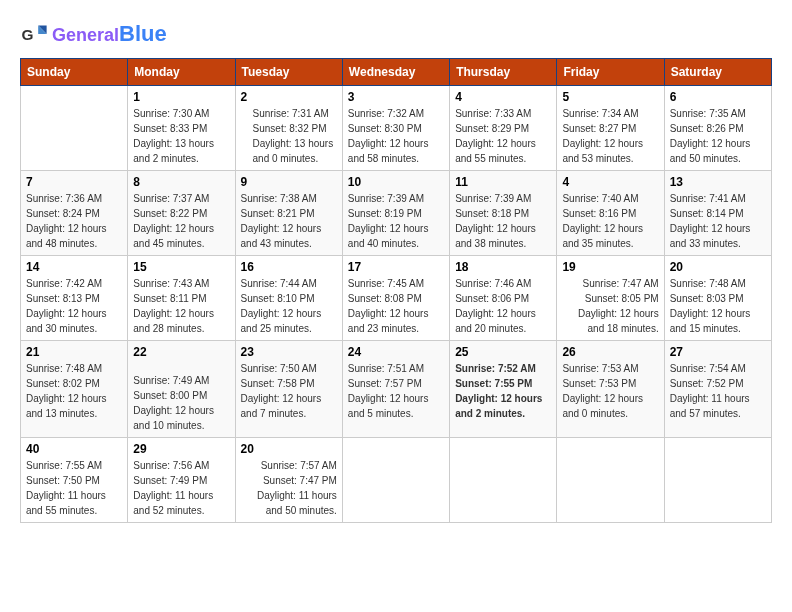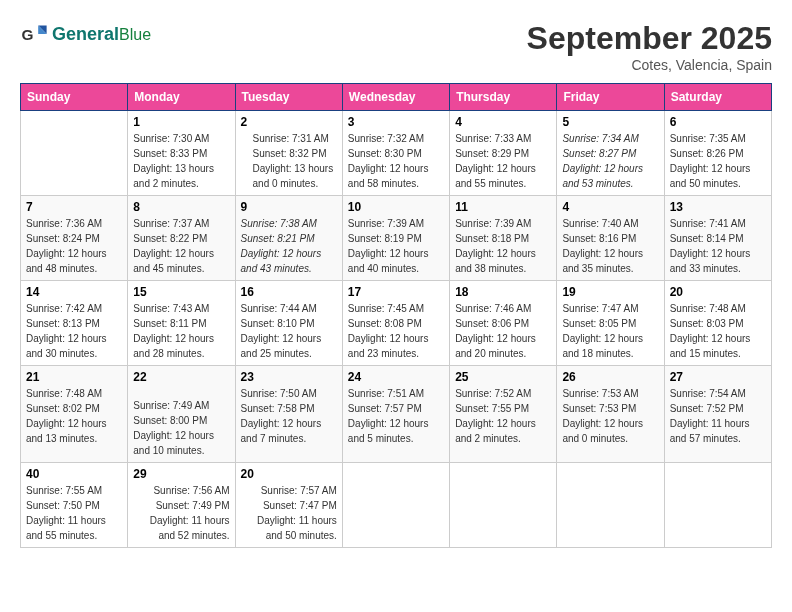--- a/index.html
+++ b/index.html
@@ -36,21 +36,21 @@
     .location {
       font-size: 14px;
       color: #555;
     }
     table {
       width: 100%;
       border-collapse: collapse;
       font-size: 10.5px;
     }
     thead tr th {
-      background-color: #ec4899;
+      background-color: #c2410c;
       color: #fff;
       text-align: left;
       padding: 6px 6px;
       font-size: 12px;
       border: 1px solid #1a4080;
       margin-left: 8px;
     }
     tbody tr td {
       border: 1px solid #ccc;
       vertical-align: top;
@@ -83,26 +83,22 @@
 <body>
 
 <div class="header">
   <div class="logo">
     <svg class="logo-icon" viewBox="0 0 40 40" xmlns="http://www.w3.org/2000/svg">
       <text x="2" y="28" font-size="22" font-weight="bold" fill="#333">G</text>
       <polygon points="26,8 38,8 38,20" fill="#2255a0"></polygon>
       <polygon points="26,8 38,20 26,20" fill="#4488cc"></polygon>
     </svg>
     <div>
-      <span style="font-size:18px;font-weight:bold;color:#0f766e;">General</span><span style="font-size:16px;font-weight:normal;color:#15803d;">Blue</span>
+      <span style="font-size:18px;font-weight:bold;color:#8b5cf6;">General</span><span style="font-size:22px;font-weight:bold;color:#3b82f6;">Blue</span>
     </div>
-  </div>
-  <div class="title-block">
-    <div class="month-title">September 2025</div>
-    <div class="location">Cotes, Valencia, Spain</div>
   </div>
 </div>
 
 <table>
   <thead>
     <tr id="header-row">
         <th>Sunday</th>
         <th>Monday</th>
         <th>Tuesday</th>
         <th>Wednesday</th>
@@ -137,21 +133,21 @@
         </td>
         <td>
           <span class="day-num">4</span>
           <div class="day-info" style="white-space: pre-line;">Sunrise: 7:33 AM
 Sunset: 8:29 PM
 Daylight: 12 hours
 and 55 minutes.</div>
         </td>
         <td>
           <span class="day-num">5</span>
-          <div class="day-info" style="white-space: pre-line; font-style: italic;">Sunrise: 7:34 AM
+          <div class="day-info" style="white-space: pre-line;">Sunrise: 7:34 AM
 Sunset: 8:27 PM
 Daylight: 12 hours
 and 53 minutes.</div>
         </td>
         <td>
           <span class="day-num">6</span>
           <div class="day-info" style="white-space: pre-line;">Sunrise: 7:35 AM
 Sunset: 8:26 PM
 Daylight: 12 hours
 and 50 minutes.</div>
@@ -167,21 +163,21 @@
         </td>
         <td>
           <span class="day-num">8</span>
           <div class="day-info" style="white-space: pre-line;">Sunrise: 7:37 AM
 Sunset: 8:22 PM
 Daylight: 12 hours
 and 45 minutes.</div>
         </td>
         <td>
           <span class="day-num">9</span>
-          <div class="day-info" style="white-space: pre-line; font-style: italic;">Sunrise: 7:38 AM
+          <div class="day-info" style="white-space: pre-line;">Sunrise: 7:38 AM
 Sunset: 8:21 PM
 Daylight: 12 hours
 and 43 minutes.</div>
         </td>
         <td>
           <span class="day-num">10</span>
           <div class="day-info" style="white-space: pre-line;">Sunrise: 7:39 AM
 Sunset: 8:19 PM
 Daylight: 12 hours
 and 40 minutes.</div>
@@ -239,21 +235,21 @@
         </td>
         <td>
           <span class="day-num">18</span>
           <div class="day-info" style="white-space: pre-line;">Sunrise: 7:46 AM
 Sunset: 8:06 PM
 Daylight: 12 hours
 and 20 minutes.</div>
         </td>
         <td>
           <span class="day-num">19</span>
-          <div class="day-info" style="white-space: pre-line;">Sunrise: 7:47 AM
+          <div class="day-info" style="white-space: pre-line; text-align: right;">Sunrise: 7:47 AM
 Sunset: 8:05 PM
 Daylight: 12 hours
 and 18 minutes.</div>
         </td>
         <td>
           <span class="day-num">20</span>
           <div class="day-info" style="white-space: pre-line;">Sunrise: 7:48 AM
 Sunset: 8:03 PM
 Daylight: 12 hours
 and 15 minutes.</div>
@@ -283,21 +279,21 @@
         </td>
         <td>
           <span class="day-num">24</span>
           <div class="day-info" style="white-space: pre-line;">Sunrise: 7:51 AM
 Sunset: 7:57 PM
 Daylight: 12 hours
 and 5 minutes.</div>
         </td>
         <td>
           <span class="day-num">25</span>
-          <div class="day-info" style="white-space: pre-line;">Sunrise: 7:52 AM
+          <div class="day-info" style="white-space: pre-line; font-weight: bold;">Sunrise: 7:52 AM
 Sunset: 7:55 PM
 Daylight: 12 hours
 and 2 minutes.</div>
         </td>
         <td>
           <span class="day-num">26</span>
           <div class="day-info" style="white-space: pre-line;">Sunrise: 7:53 AM
 Sunset: 7:53 PM
 Daylight: 12 hours
 and 0 minutes.</div>
@@ -313,21 +309,21 @@
       <tr>
         <td>
           <span class="day-num">40</span>
           <div class="day-info" style="white-space: pre-line;">Sunrise: 7:55 AM
 Sunset: 7:50 PM
 Daylight: 11 hours
 and 55 minutes.</div>
         </td>
         <td>
           <span class="day-num">29</span>
-          <div class="day-info" style="white-space: pre-line; text-align: right;">Sunrise: 7:56 AM
+          <div class="day-info" style="white-space: pre-line;">Sunrise: 7:56 AM
 Sunset: 7:49 PM
 Daylight: 11 hours
 and 52 minutes.</div>
         </td>
         <td>
           <span class="day-num">20</span>
           <div class="day-info" style="white-space: pre-line; text-align: right;">Sunrise: 7:57 AM
 Sunset: 7:47 PM
 Daylight: 11 hours
 and 50 minutes.</div>

